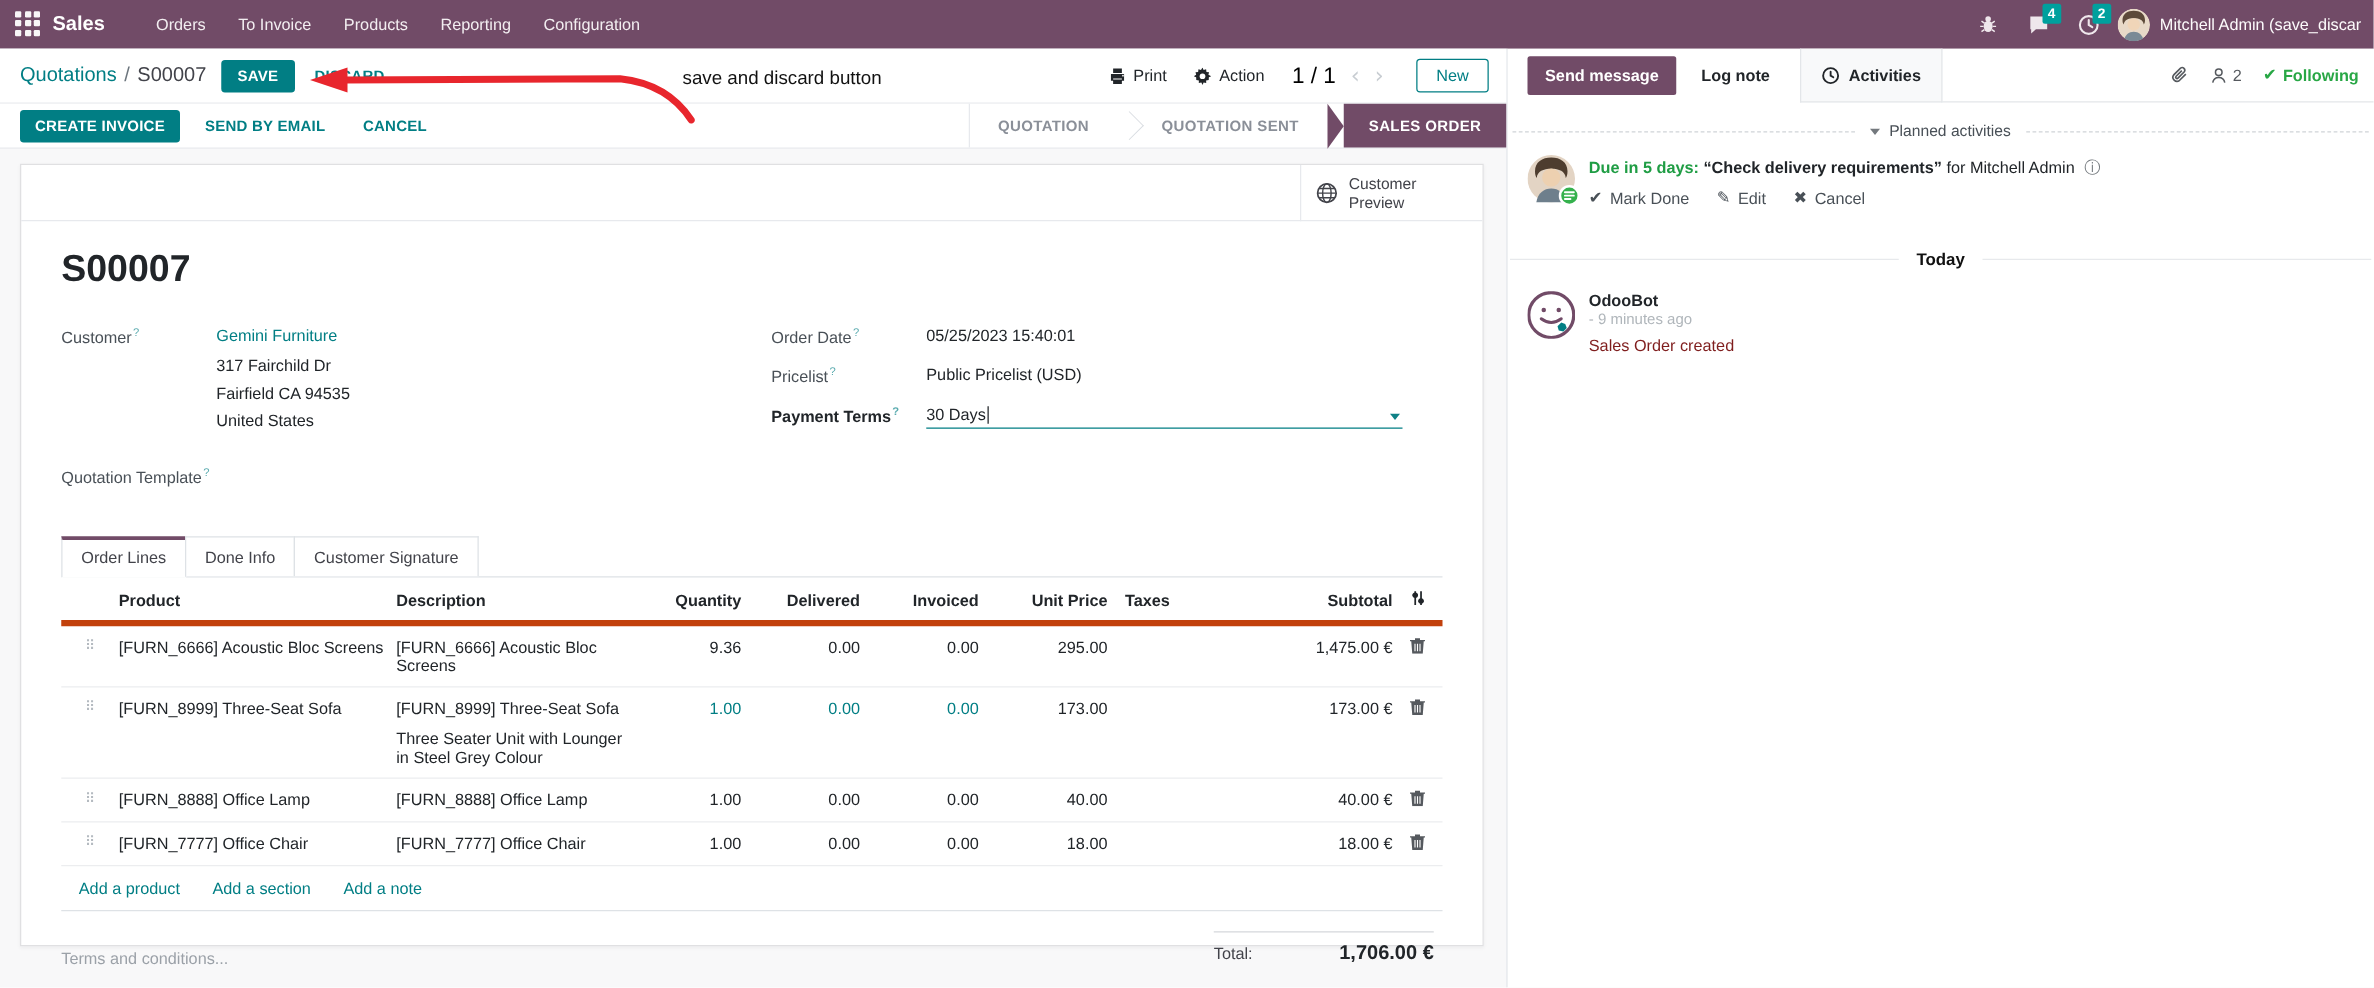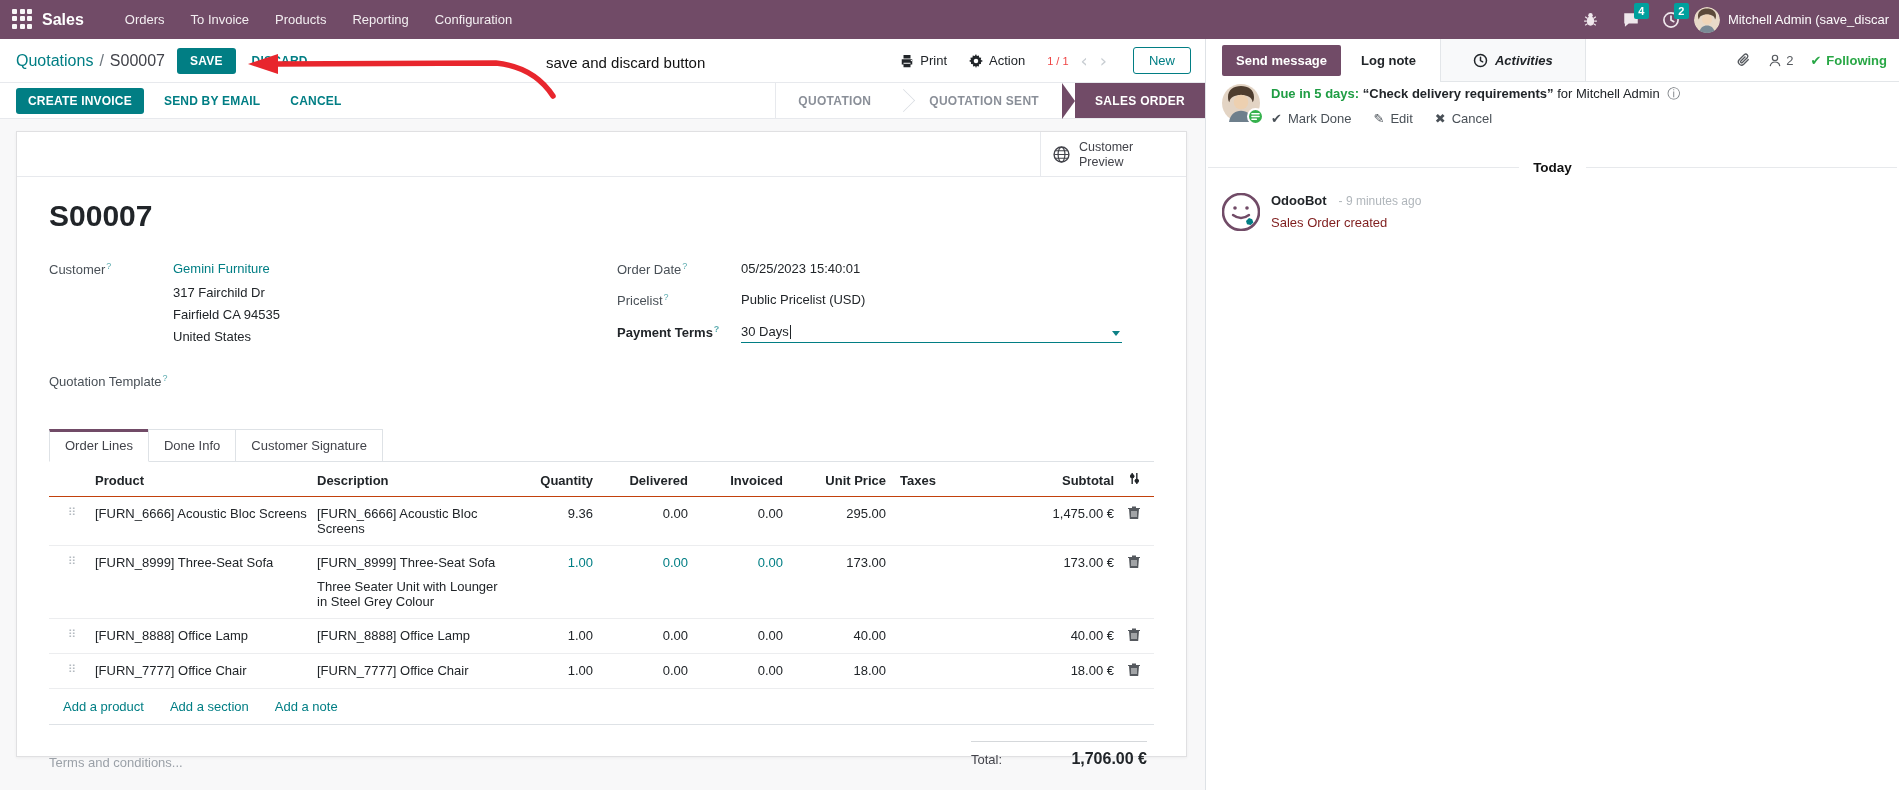--- a/index.html
+++ b/index.html
@@ -29,21 +29,21 @@
   .control-row { height:44px; background:#fff; border-bottom:1px solid #e7e9ed; display:flex; align-items:center; padding:0 14px 0 16px; }
   .breadcrumb { font-size:16px; display:flex; align-items:center; gap:6px; }
   .bc-link { color:#017E84; cursor:pointer; }
   .bc-sep { color:#6c757d; }
   .bc-current { color:#42434a; }
   .btn-save { background:#017E84; color:#fff; border:none; font-size:12px; font-weight:700; padding:6px 13px; border-radius:3px; margin-left:12px; cursor:pointer; letter-spacing:.2px; }
   .btn-discard { background:none; border:none; color:#017E84; font-size:12px; font-weight:700; margin-left:16px; cursor:pointer; letter-spacing:.2px; }
   .cp-right { margin-left:auto; display:flex; align-items:center; gap:22px; }
   .cp-tool { display:flex; align-items:center; gap:6px; font-size:13px; color:#212529; cursor:pointer; }
   .pager { display:flex; align-items:center; gap:12px; }
-  .pager-count { font-size:11px; color:#ef4444; }
+  .pager-count { font-size:18px; color:#000000; }
   .pager-arrow { color:#c8cdd2; font-size:18px; line-height:1; cursor:pointer; font-family:"DejaVu Sans",sans-serif; }
   .btn-new { background:#fff; border:1px solid #017E84; color:#017E84; font-size:13px; padding:5px 15px; border-radius:3px; cursor:pointer; margin-left:4px; }
 
   
   .annotation-layer { position:absolute; left:0; top:0; width:780px; height:85px; pointer-events:none; z-index:40; }
   .annotation-text { position:absolute; left:546px; top:15px; font-size:15px; color:#111; z-index:41; pointer-events:none; }
 
   
   .status-row { height:36px; background:#fff; border-bottom:1px solid #e7e9ed; display:flex; align-items:stretch; }
   .status-buttons { display:flex; align-items:center; gap:10px; padding-left:16px; }
@@ -82,21 +82,21 @@
   .dd-caret { position:absolute; right:2px; bottom:6px; width:0; height:0; border-left:4.5px solid transparent; border-right:4.5px solid transparent; border-top:5.5px solid #0e8186; cursor:pointer; }
 
   
   .tabs { display:flex; margin-top:30px; padding:0; border-bottom:1px solid #dee2e6; align-items:flex-end; }
   .tab { font-size:13px; color:#42434a; padding:8px 15px; border:1px solid #dee2e6; border-bottom:none; background:#fff; cursor:pointer; margin-right:-1px; position:relative; }
   .tab.active { border-top:3px solid #714B67; padding-top:6px; margin-bottom:-1px; border-bottom:1px solid #fff; font-weight:400; }
 
   
   .olist { margin:0 0 0 0; }
   .orow { display:flex; align-items:flex-start; border-bottom:1px solid #ecedef; padding:9px 0; }
-  .orow.head { font-weight:700; color:#212529; border-bottom:1px solid #c2410c; padding:10px 0 8px; align-items:center; }
+  .orow.head { font-weight:700; color:#212529; border-bottom:5px solid #c2410c; padding:10px 0 8px; align-items:center; }
   .c-handle { width:46px; text-align:center; color:#b4bac0; font-size:11px; cursor:grab; flex-shrink:0; }
   .c-product { width:222px; flex-shrink:0; }
   .c-desc { flex:1; padding-right:8px; }
   .c-desc .line2 { margin-top:9px; }
   .c-qty { width:80px; text-align:right; flex-shrink:0; }
   .c-del { width:95px; text-align:right; flex-shrink:0; }
   .c-inv { width:95px; text-align:right; flex-shrink:0; }
   .c-price { width:103px; text-align:right; flex-shrink:0; }
   .c-tax { width:88px; padding-left:14px; flex-shrink:0; }
   .c-sub { width:140px; text-align:right; flex-shrink:0; }
@@ -110,21 +110,21 @@
   .terms-placeholder { flex:1; color:#9ba1a8; font-size:13px; cursor:text; padding-top:14px; }
   .total-box { width:176px; border-top:1px solid #d5d8db; padding-top:8px; display:flex; justify-content:space-between; align-items:baseline; margin-right:7px; }
   .total-label { font-size:13px; color:#42434a; }
   .total-value { font-size:16px; font-weight:700; color:#212529; }
 
   
   .chatter-header { height:43px; display:flex; align-items:stretch; }
   .ch-left { display:flex; align-items:center; padding-left:16px; gap:0; }
   .btn-sendmsg { background:#714B67; color:#fff; border:none; font-size:13px; font-weight:700; padding:8px 14px; border-radius:2px; cursor:pointer; }
   .btn-lognote { background:none; border:none; color:#212529; font-size:13px; font-weight:700; padding:8px 14px; margin-left:6px; cursor:pointer; }
-  .activities-tab { display:flex; align-items:center; gap:7px; padding:0 32px; margin-left:10px; background:#f8f9fa; border-left:1px solid #e3e6e9; border-right:1px solid #e3e6e9; border-bottom:1px solid #e3e6e9; font-weight:700; font-size:13px; color:#212529; cursor:pointer;font-style:italic; }
+  .activities-tab { display:flex; align-items:center; gap:7px; padding:0 16px; margin-left:10px; background:#f8f9fa; border-left:1px solid #e3e6e9; border-right:1px solid #e3e6e9; border-bottom:1px solid #e3e6e9; font-weight:700; font-size:13px; color:#212529; cursor:pointer; }
   .ch-fill { flex:1; border-bottom:1px solid #e3e6e9; }
   .ch-icons { display:flex; align-items:center; gap:17px; padding:0 12px 0 0; border-bottom:1px solid #e3e6e9; }
   .ch-icon { cursor:pointer; display:flex; align-items:center; gap:4px; color:#55595e; font-size:13px; }
   .following { color:#28a745; font-weight:700; display:flex; align-items:center; gap:5px; cursor:pointer; white-space:nowrap; }
 
   .planned-header { display:flex; align-items:center; margin:16px 0 10px; padding:0 4px; cursor:pointer; }
   .dash-line { flex:1; border-top:1px dashed #cfd3d7; }
   .planned-title { padding:0 12px; color:#495057; font-size:12.5px; display:flex; align-items:center; gap:7px; }
   .caret-down { width:0; height:0; border-left:4px solid transparent; border-right:4px solid transparent; border-top:5px solid #74797e; }
 
@@ -140,21 +140,21 @@
   .act-actions { margin-top:8px; display:flex; gap:22px; color:#495057; }
   .act-action { display:flex; align-items:center; gap:6px; cursor:pointer; font-size:13px; }
   .glyph { font-family:"DejaVu Sans",sans-serif; }
 
   .today-divider { display:flex; align-items:center; margin:34px 0 12px; padding:0 2px; }
   .solid-line { flex:1; border-top:1px solid #e7e9ec; }
   .today-label { padding:0 14px; font-weight:700; font-size:13.5px; color:#111; }
 
   .message { display:flex; padding:6px 16px; }
   .msg-body { margin-left:11px; }
-  .msg-head { display:flex; align-items:baseline; gap:12px; }
+  .msg-head { display:flex; align-items:baseline; gap:0;flex-direction:column; }
   .msg-author { font-weight:700; font-size:13px; color:#212529; }
   .msg-time { color:#b0b6bb; font-size:12px; }
   .msg-text { margin-top:7px; font-size:13px; color:#7f1d1d; }
 </style>
 </head>
 <body>
 
 <div class="topnav">
   <div class="apps-grid">
     <span></span>
@@ -464,20 +464,28 @@
             </svg>
           <span>2</span>
         </span>
         <span class="following">
           <span class="glyph">✔</span>
           <span>Following</span>
         </span>
       </div>
     </div>
 
+    <div class="planned-header">
+      <div class="dash-line"></div>
+      <div class="planned-title">
+        <span class="caret-down"></span>
+        <span>Planned activities</span>
+      </div>
+      <div class="dash-line"></div>
+    </div>
 
     <div class="activity-item">
       <div class="av-wrap">
         <span class="av-photo">
           <svg width="38" height="38" viewBox="0 0 38 38">
               <circle cx="19" cy="19" r="19" fill="#e3d4c4"></circle>
               <path d="M6 13c0-7.4 5.8-11 13-11s13 3.6 13 11c0 3-.7 4.5-1.4 5.3-.5-5.3-5.3-7.3-11.6-7.3S7.9 13 7.4 18.3C6.7 17.5 6 16 6 13z" fill="#4e3d2f"></path>
               <circle cx="19" cy="18" r="7.3" fill="#edd0b0"></circle>
               <path d="M7 38c1.2-7.7 6.2-11.2 12-11.2S29.8 30.3 31 38z" fill="#6e7f8c"></path>
             </svg>

